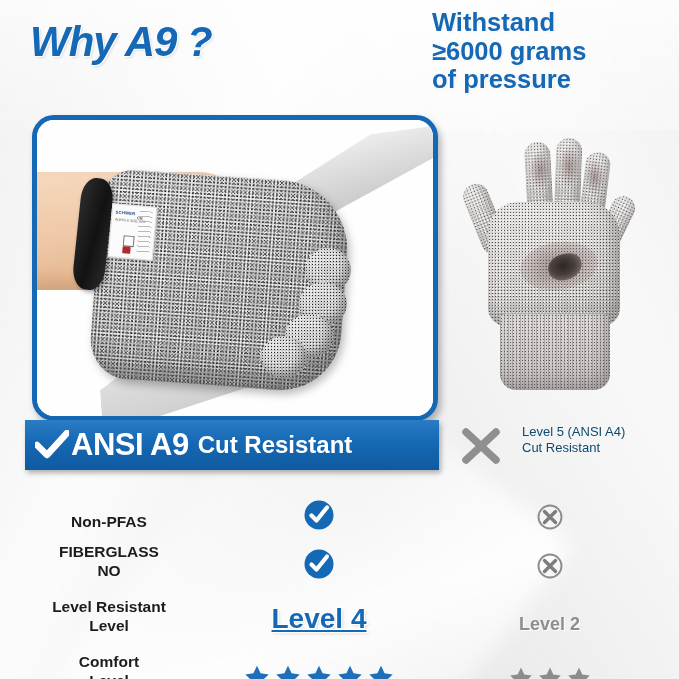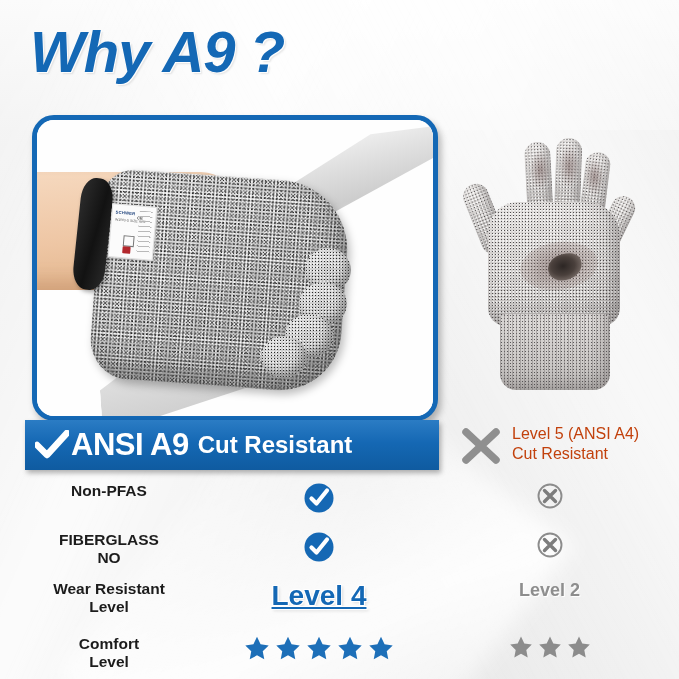--- a/index.html
+++ b/index.html
@@ -49,21 +49,21 @@
   .bg-top-white {
     position: absolute;
     left: 0; top: 0; right: 0; height: 130px;
     background: linear-gradient(180deg, #fbfbfb 0%, #f2f2f2 100%);
   }
 
   
   .title-main {
     position: absolute;
     left: 30px; top: 18px;
-    font-size: 58px;
+    font-size: 42px;
     font-weight: bold;
     font-style: italic;
     color: #1468B5;
     letter-spacing: -1px;
     white-space: nowrap;
     text-shadow: 1px 1px 0 rgba(255,255,255,.9), 2px 2px 2px rgba(0,0,0,.10);
   }
   .title-side {
     position: absolute;
     left: 432px; top: 8px;
@@ -321,33 +321,33 @@
 
   
   .compare-head {
     position: absolute;
     left: 460px; top: 424px;
     display: flex;
     align-items: flex-start;
   }
   .compare-x { width: 42px; height: 42px; flex: 0 0 auto; margin-top: 1px; }
   .compare-txt {
-    font-size: 16px;
+    font-size: 13px;
     line-height: 1.22;
-    color: #c2410c;
-    margin-left: 10px;
+    color: #0c4a6e;
+    margin-left: 20px;
     white-space: nowrap;
   }
 
   
   .rows { position: absolute; left: 0; top: 482px; width: 679px; }
   .row {
     position: relative;
     display: flex;
-    align-items: flex-start;
+    align-items: flex-end;
     height: 49px;
   }
   .cell-label {
     width: 218px;
     text-align: center;
     font-size: 15.5px;
     font-weight: bold;
     color: #1c1c1c;
     line-height: 1.18;
   }
@@ -390,20 +390,25 @@
 <div id="infographic">
 
   <div class="bg-base"></div>
   <div class="bg-top-white"></div>
   <div class="bg-streak-a"></div>
   <div class="bg-streak-b"></div>
   <div class="bg-streak-c"></div>
 
   <div class="title-main">Why A9 ?</div>
 
+  <div class="title-side">
+    <div>Withstand</div>
+    <div>≥6000 grams</div>
+    <div>of pressure</div>
+  </div>
 
   <div class="photo-frame">
     <div class="photo-inner">
       <div class="blade-top"></div>
       <div class="blade-bottom"></div>
       <div class="arm"></div>
       <div class="glove-main"></div>
       <div class="knuckle k1"></div>
       <div class="knuckle k2"></div>
       <div class="knuckle k3"></div>
@@ -487,21 +492,21 @@
       <div class="cell-right">
         <svg width="28" height="28" viewBox="0 0 28 28" class="cross-icon">
           <circle cx="14" cy="14" r="11.5" fill="none" stroke="#8c8c8c" stroke-width="1.9"></circle>
           <path d="M8.5 8.5 L19.5 19.5 M19.5 8.5 L8.5 19.5" fill="none" stroke="#7d7d7d" stroke-width="3.4" stroke-linecap="round"></path>
         </svg>
       </div>
     </div>
 
     <div class="row row-wear">
       <div class="cell-label">
-        <div>Wear Resistant</div>
+        <div>Level Resistant</div>
         <div>Level</div>
       </div>
       <div class="cell-mid">
         <span class="lvl-blue">Level 4</span>
       </div>
       <div class="cell-right">
         <span class="lvl-gray">Level 2</span>
       </div>
     </div>
 

